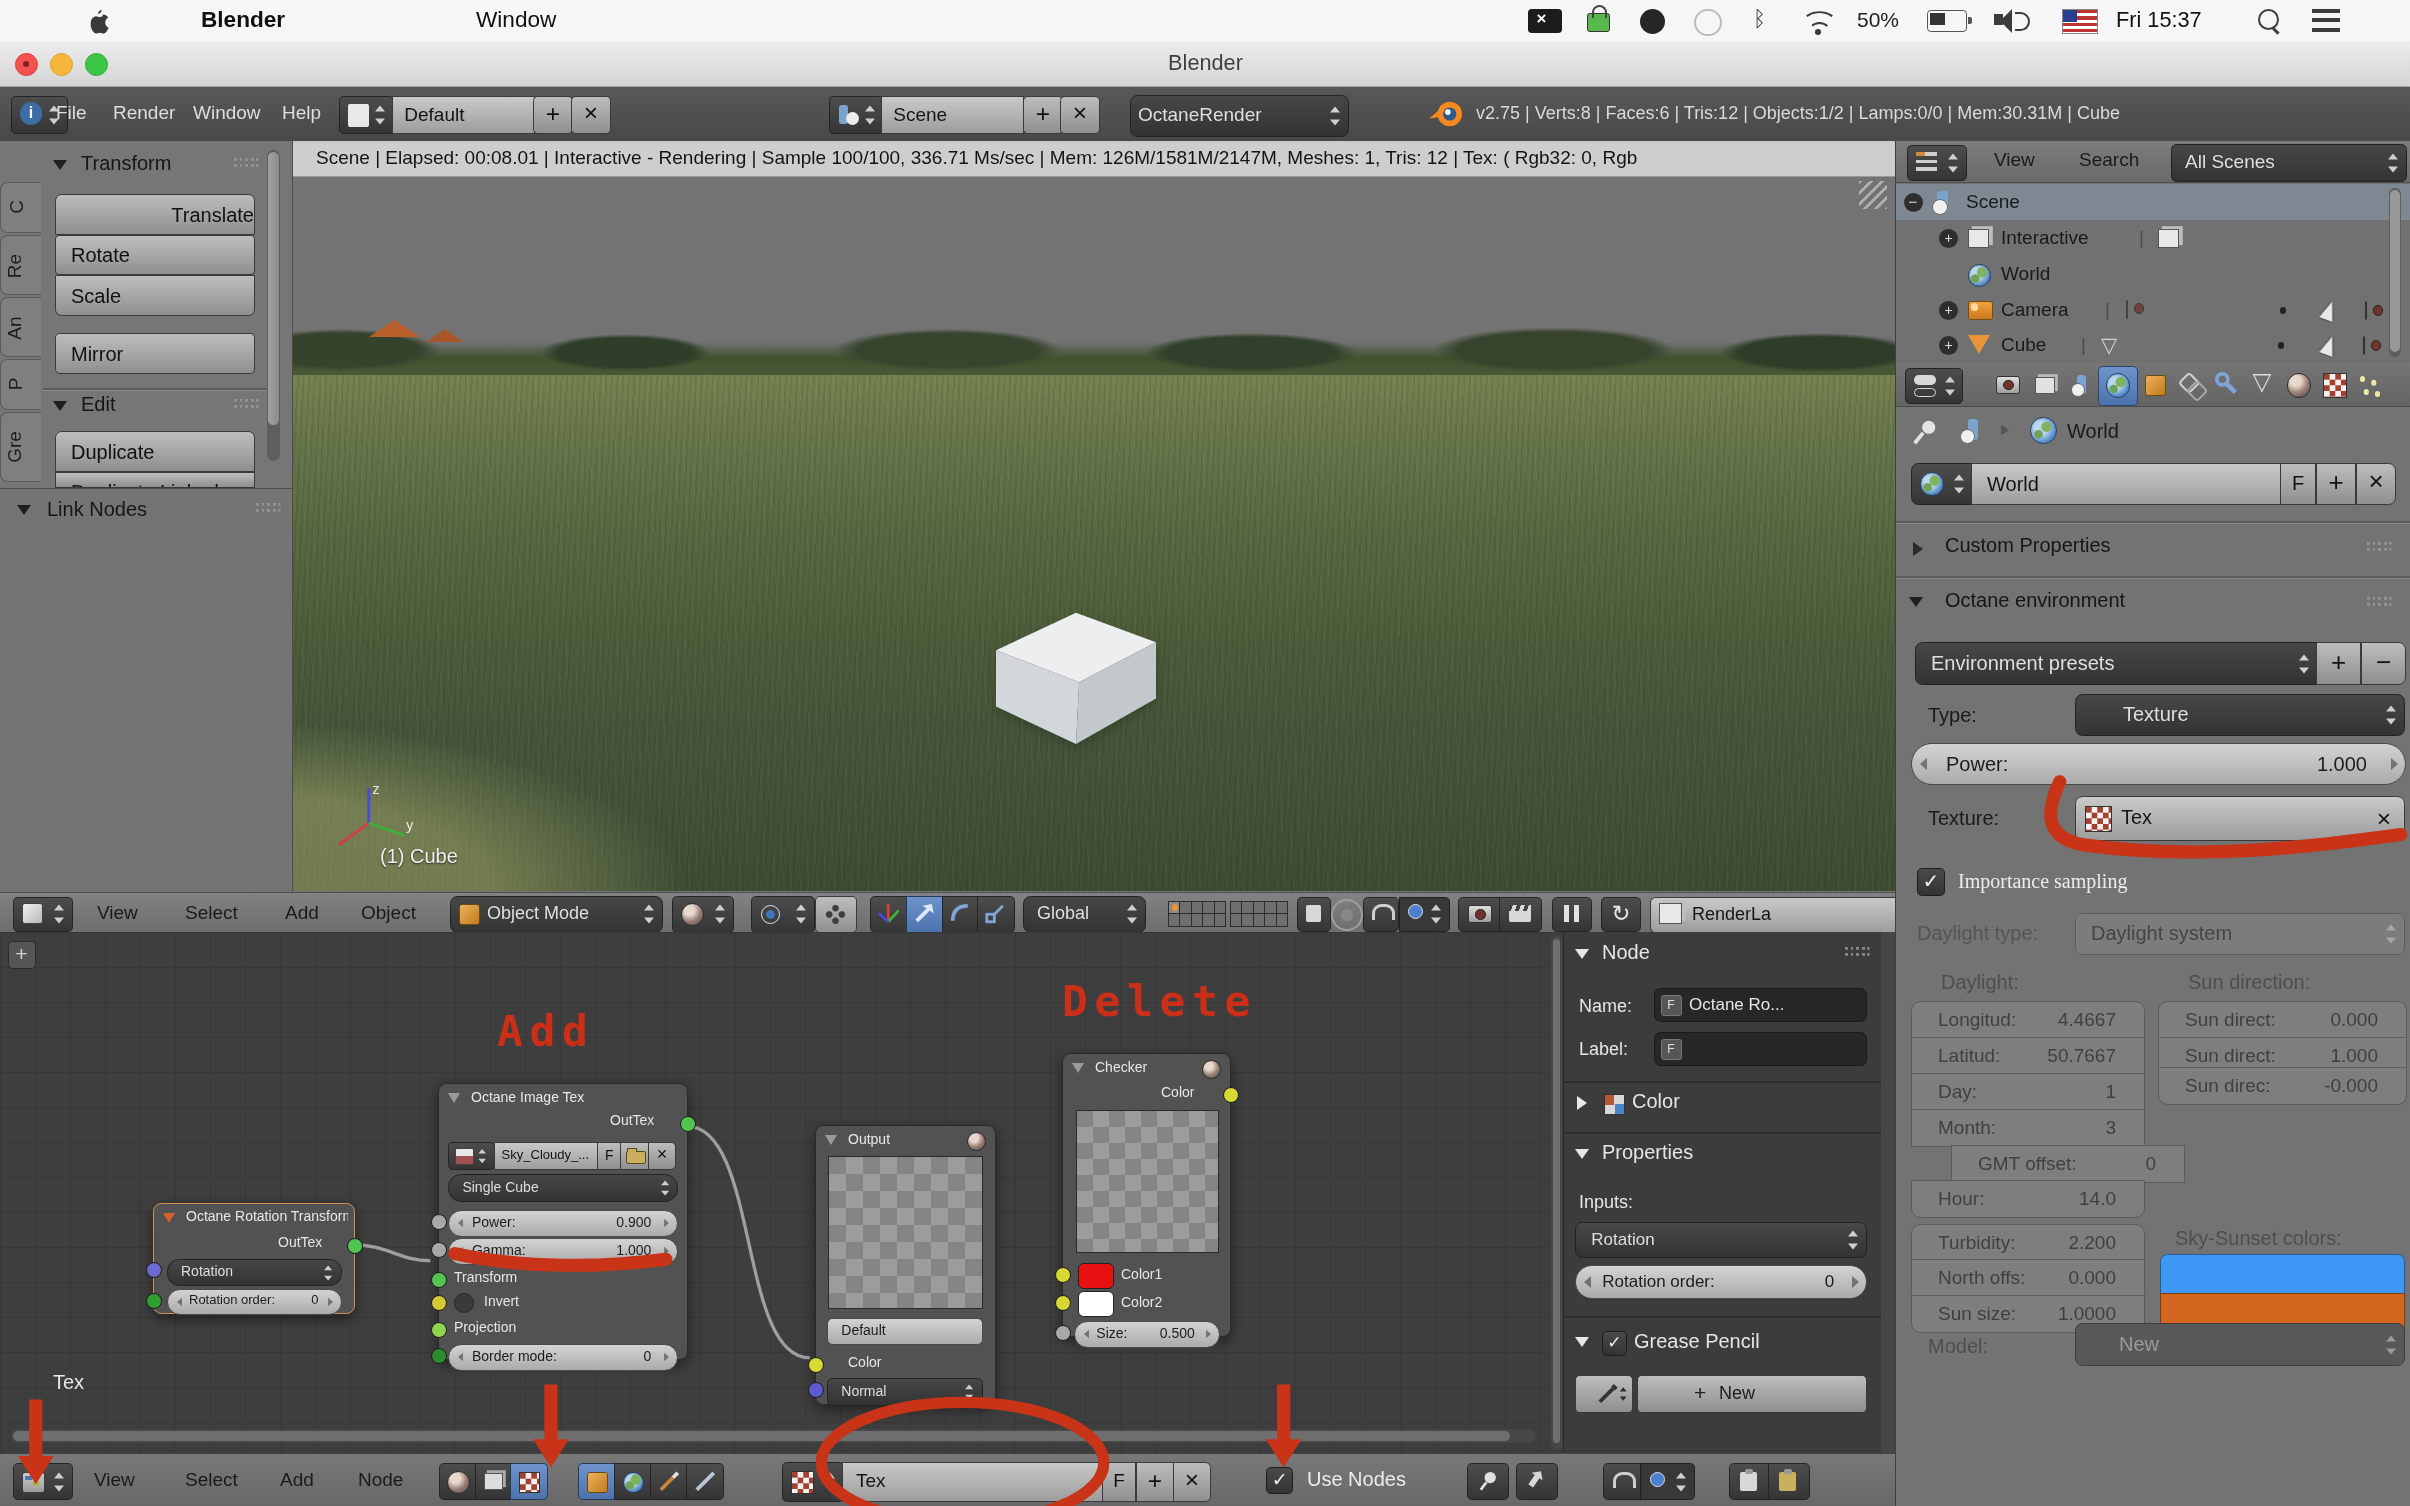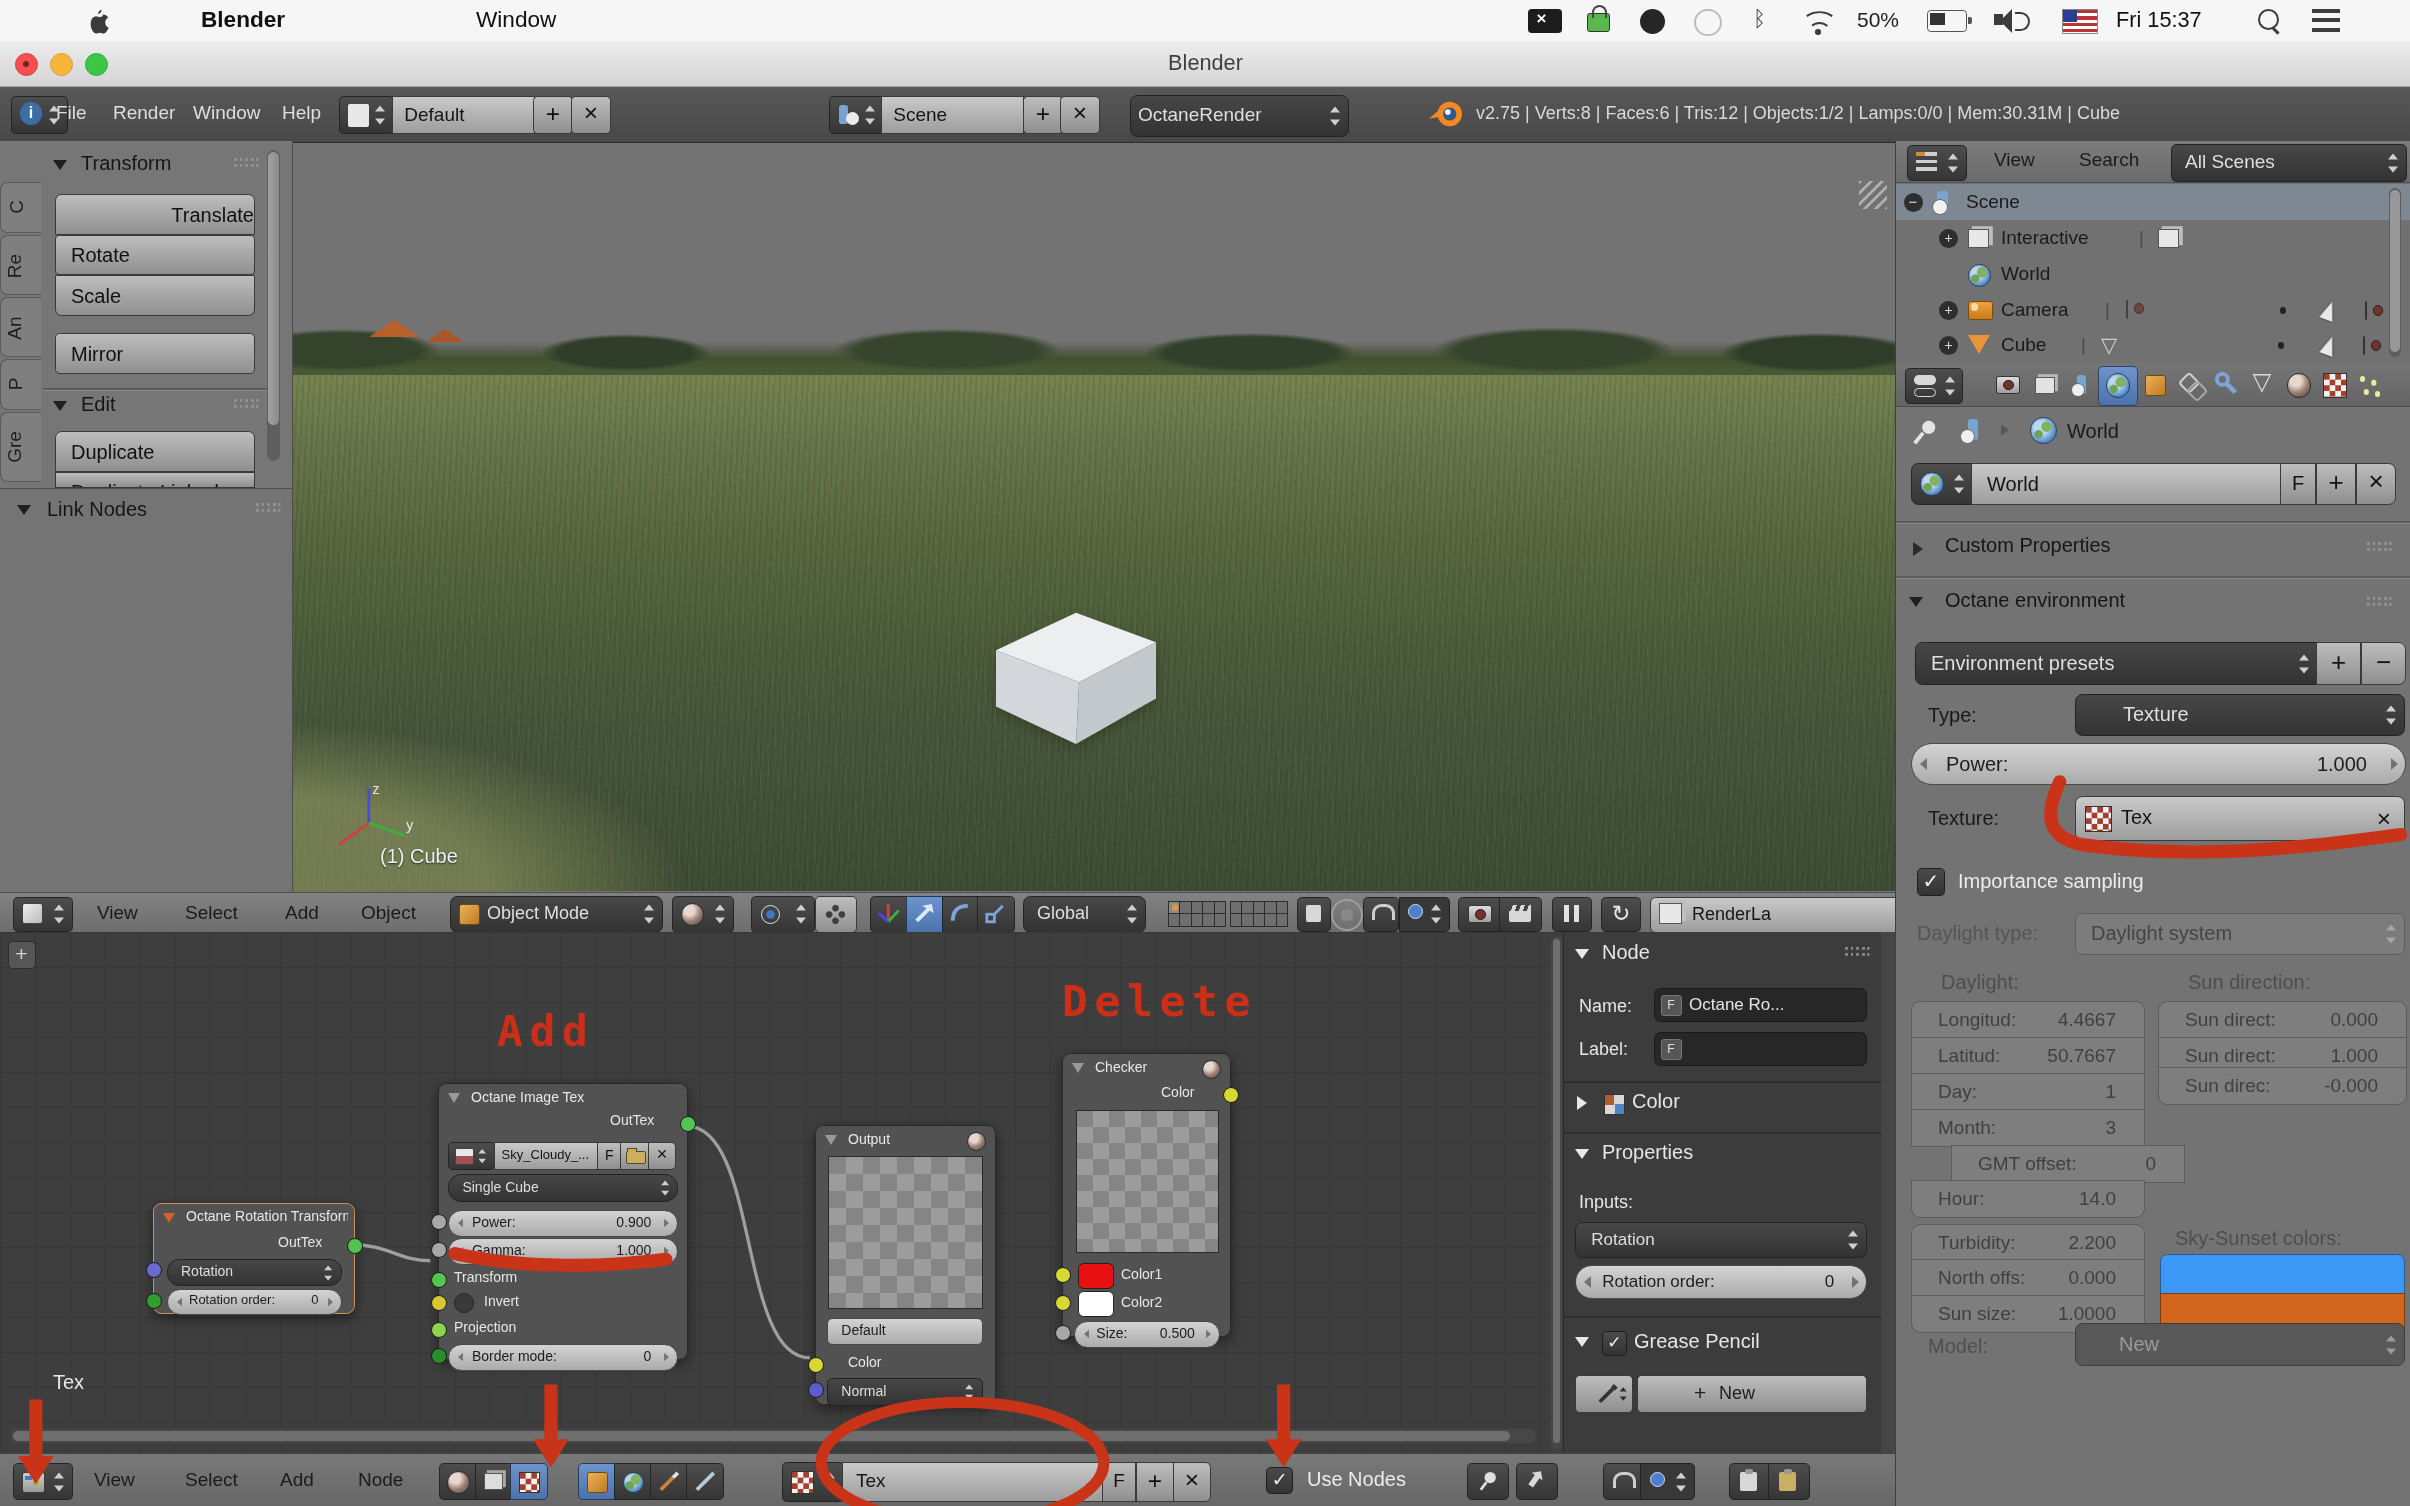--- a/index.html
+++ b/index.html
@@ -173,20 +173,23 @@
       repeating-linear-gradient(93deg, rgba(20,28,12,.10) 0 1.9px, transparent 1.9px 5.6px),
       repeating-linear-gradient(87deg, rgba(230,230,200,.05) 0 0.9px, transparent 0.9px 8.5px),
       linear-gradient(180deg,#76824f 0%,#66744a 14%,#57673f 32%,#4c5c3a 52%,#45543a 72%,#3e4c34 100%);"></div>
 
     <div class="abs" style="left:996px;top:469px;width:160px;height:134px;filter:drop-shadow(0 5.6px 5.6px rgba(30,40,20,.35));">
       <span class="abs" style="left:0;top:0;width:160px;height:134px;background:#eceef0;clip-path:polygon(0% 30%,50% 2%,100% 24%,52% 54%);"></span>
       <span class="abs" style="left:0;top:0;width:160px;height:134px;background:#d3d7db;clip-path:polygon(0% 30%,52% 54%,50% 100%,0% 72%);"></span>
       <span class="abs" style="left:0;top:0;width:160px;height:134px;background:#c3c8cd;clip-path:polygon(52% 54%,100% 24%,100% 66%,50% 100%);"></span>
     </div>
 
+    <div class="abs" style="left:0;top:0;width:1895px;height:35px;background:rgba(214,214,214,.92);border-bottom:0.9px solid #9a9a9a;">
+      <span class="abs" style="left:316px;top:5.6px;font-size:19px;color:#141414;white-space:nowrap;">Scene | Elapsed: 00:08.01 | Interactive - Rendering | Sample 100/100, 336.71 Ms/sec | Mem: 126M/1581M/2147M, Meshes: 1, Tris: 12 | Tex: ( Rgb32: 0, Rgb</span>
+    </div>
 
     <div class="abs" style="left:1859px;top:40px;width:28px;height:28px;background:repeating-linear-gradient(135deg,#bdbdbd 0 2.8px,transparent 2.8px 7.5px);opacity:.8;"></div>
 
     <svg class="abs" style="left:331px;top:640px;" width="85" height="75" viewBox="0 0 90 80">
       <line x1="40" y1="45" x2="40" y2="8" stroke="#4a4ae0" stroke-width="3"></line>
       <line x1="40" y1="45" x2="8" y2="68" stroke="#d04040" stroke-width="3"></line>
       <line x1="40" y1="45" x2="78" y2="58" stroke="#3fae3f" stroke-width="3"></line>
       <text x="44" y="14" fill="#e8e8e8" font-size="15">z</text>
       <text x="80" y="52" fill="#e8e8e8" font-size="15">y</text>
     </svg>
@@ -745,21 +748,21 @@
       </div>
 
     <div class="abs menu" style="left:32px;top:444px;font-size:20px;">Texture:</div>
     <div class="abs field" style="left:179px;top:433px;width:328px;height:43px;border-radius:7.5px;">
         <span class="mini abs chk" style="left:9.4px;top:8.5px;width:24.5px;height:24.5px;"></span>
         <span class="abs dtxt" style="left:45px;top:9.4px;font-size:20px;">Tex</span>
         <span class="abs dtxt" style="right:13px;top:7.5px;font-size:24.5px;">×</span>
       </div>
 
     <span class="cb abs" style="left:21px;top:505px;width:26px;height:26px;font-size:20px;line-height:25.4px;">✓</span>
-    <div class="abs" style="left:62px;top:507px;font-size:20px;color:#ececec;">Importance sampling</div>
+    <div class="abs" style="left:62px;top:507px;font-size:20px;color:#ececec;font-family:Liberation Serif, serif;">Importance sampling</div>
 
     <div class="abs" style="left:21px;top:559px;font-size:20px;color:#555;">Daylight type:</div>
     <div class="abs dis" style="left:179px;top:550px;width:328px;height:40px;border-radius:7.5px;">
         <span class="abs" style="left:15px;top:7.5px;font-size:20px;">Daylight system</span>
         <span class="ud" style="opacity:.5;"></span>
       </div>
 
     <div class="abs" style="left:45px;top:608px;font-size:20px;color:#4e4e4e;">Daylight:</div>
     <div class="abs" style="left:292px;top:608px;font-size:20px;color:#4e4e4e;">Sun direction:</div>
 

